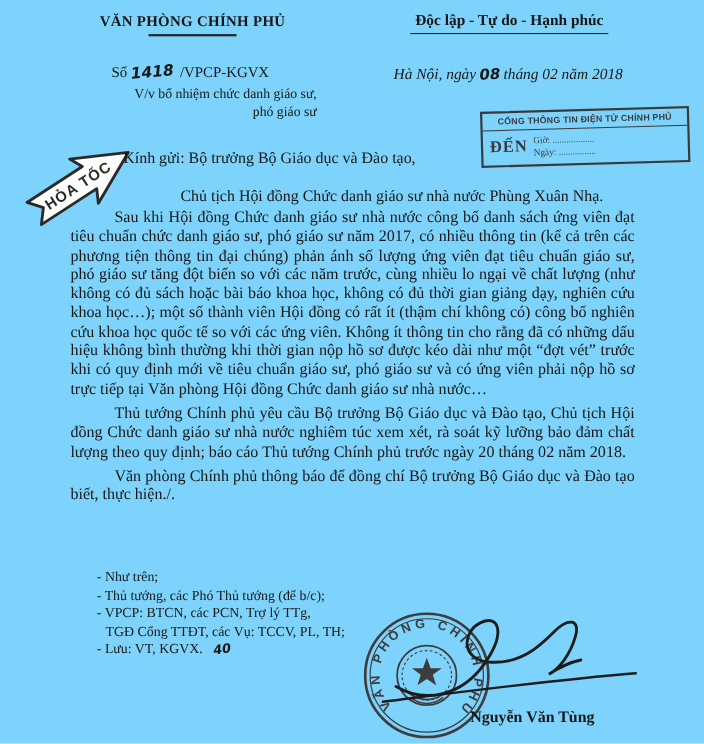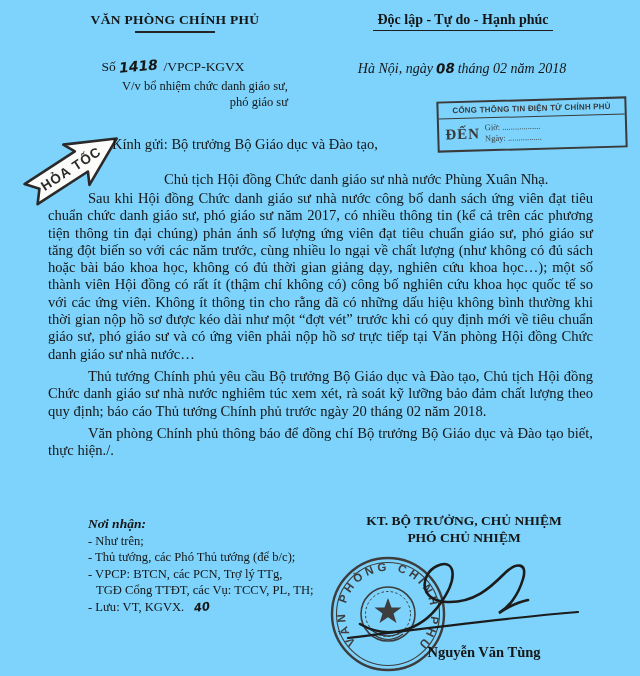--- a/index.html
+++ b/index.html
@@ -41,21 +41,21 @@
   .rstamp-den{font-weight:bold;font-size:15px;letter-spacing:1px;margin-right:5px;}
   .rstamp-lines{flex:1;font-size:8.5px;line-height:11px;}
   .rstamp-lines div{white-space:nowrap;overflow:hidden;}
   .rstamp-lines .lbl{margin-right:2px;}
   
   .salutation{left:112px;top:133px;width:480px;font-size:14.5px;line-height:23px;}
   .salutation .l2{margin-left:52px;margin-top:12px;}
   
   .body-text{left:48px;top:190px;width:545px;font-size:14.6px;line-height:17.3px;
              text-align:justify;}
-  .body-text p{margin:0 0 5px;text-indent:40px;}
+  .body-text p{margin:0 16px 5px;text-indent:40px;}
   
   .recipients{left:88px;top:516px;width:250px;font-size:12.6px;line-height:16.6px;}
   .recipients .head{font-weight:bold;font-style:italic;font-size:13.5px;}
   .recipients .cont{margin-left:8px;}
   .recipients .hand{font-size:11.5px;margin-left:10px;transform:rotate(-8deg);}
   .sig-title{left:316px;top:512px;width:296px;text-align:center;
              font-weight:bold;font-size:13.5px;line-height:17px;white-space:nowrap;}
   .signer{left:369px;top:644px;width:230px;text-align:center;
           font-weight:bold;font-size:14.5px;}
   .seal-svg{left:326px;top:551px;}
@@ -113,34 +113,29 @@
     <div class="l2">Chủ tịch Hội đồng Chức danh giáo sư nhà nước Phùng Xuân Nhạ.</div>
   </div>
 
   <div class="abs body-text">
     <p>Sau khi Hội đồng Chức danh giáo sư nhà nước công bố danh sách ứng viên đạt tiêu chuẩn chức danh giáo sư, phó giáo sư năm 2017, có nhiều thông tin (kể cả trên các phương tiện thông tin đại chúng) phản ánh số lượng ứng viên đạt tiêu chuẩn giáo sư, phó giáo sư tăng đột biến so với các năm trước, cùng nhiều lo ngại về chất lượng (như không có đủ sách hoặc bài báo khoa học, không có đủ thời gian giảng dạy, nghiên cứu khoa học…); một số thành viên Hội đồng có rất ít (thậm chí không có) công bố nghiên cứu khoa học quốc tế so với các ứng viên. Không ít thông tin cho rằng đã có những dấu hiệu không bình thường khi thời gian nộp hồ sơ được kéo dài như một “đợt vét” trước khi có quy định mới về tiêu chuẩn giáo sư, phó giáo sư và có ứng viên phải nộp hồ sơ trực tiếp tại Văn phòng Hội đồng Chức danh giáo sư nhà nước…</p>
     <p>Thủ tướng Chính phủ yêu cầu Bộ trưởng Bộ Giáo dục và Đào tạo, Chủ tịch Hội đồng Chức danh giáo sư nhà nước nghiêm túc xem xét, rà soát kỹ lưỡng bảo đảm chất lượng theo quy định; báo cáo Thủ tướng Chính phủ trước ngày 20 tháng 02 năm 2018.</p>
     <p>Văn phòng Chính phủ thông báo để đồng chí Bộ trưởng Bộ Giáo dục và Đào tạo biết, thực hiện./.</p>
   </div>
 
   <div class="abs recipients">
-    <div class="head">Nơi nhận:</div>
     <div>- Như trên;</div>
     <div>- Thủ tướng, các Phó Thủ tướng (để b/c);</div>
     <div>- VPCP: BTCN, các PCN, Trợ lý TTg,</div>
     <div class="cont">TGĐ Cổng TTĐT, các Vụ: TCCV, PL, TH;</div>
     <div>
       <span>- Lưu: VT, KGVX.</span><span class="hand">40</span>
     </div>
   </div>
 
-  <div class="abs sig-title">
-    <div>KT. BỘ TRƯỞNG, CHỦ NHIỆM</div>
-    <div>PHÓ CHỦ NHIỆM</div>
-  </div>
 
   <svg class="abs seal-svg" width="128" height="125" viewBox="0 0 128 125">
     <g stroke="#3d3d3d" fill="none">
       <circle cx="62" cy="63" r="56" stroke-width="2.4"></circle>
       <circle cx="62" cy="63" r="51.5" stroke-width="1.1"></circle>
       <circle cx="62" cy="63" r="27" stroke-width="1.6"></circle>
       <circle cx="62" cy="63" r="22.5" stroke-width="1" stroke-dasharray="2.5,2.2"></circle>
       <path d="M 44,78 Q 62,92 80,78" stroke-width="1.4"></path>
       <path d="M 47,83 Q 62,94 77,83" stroke-width="1.2"></path>
     </g>

